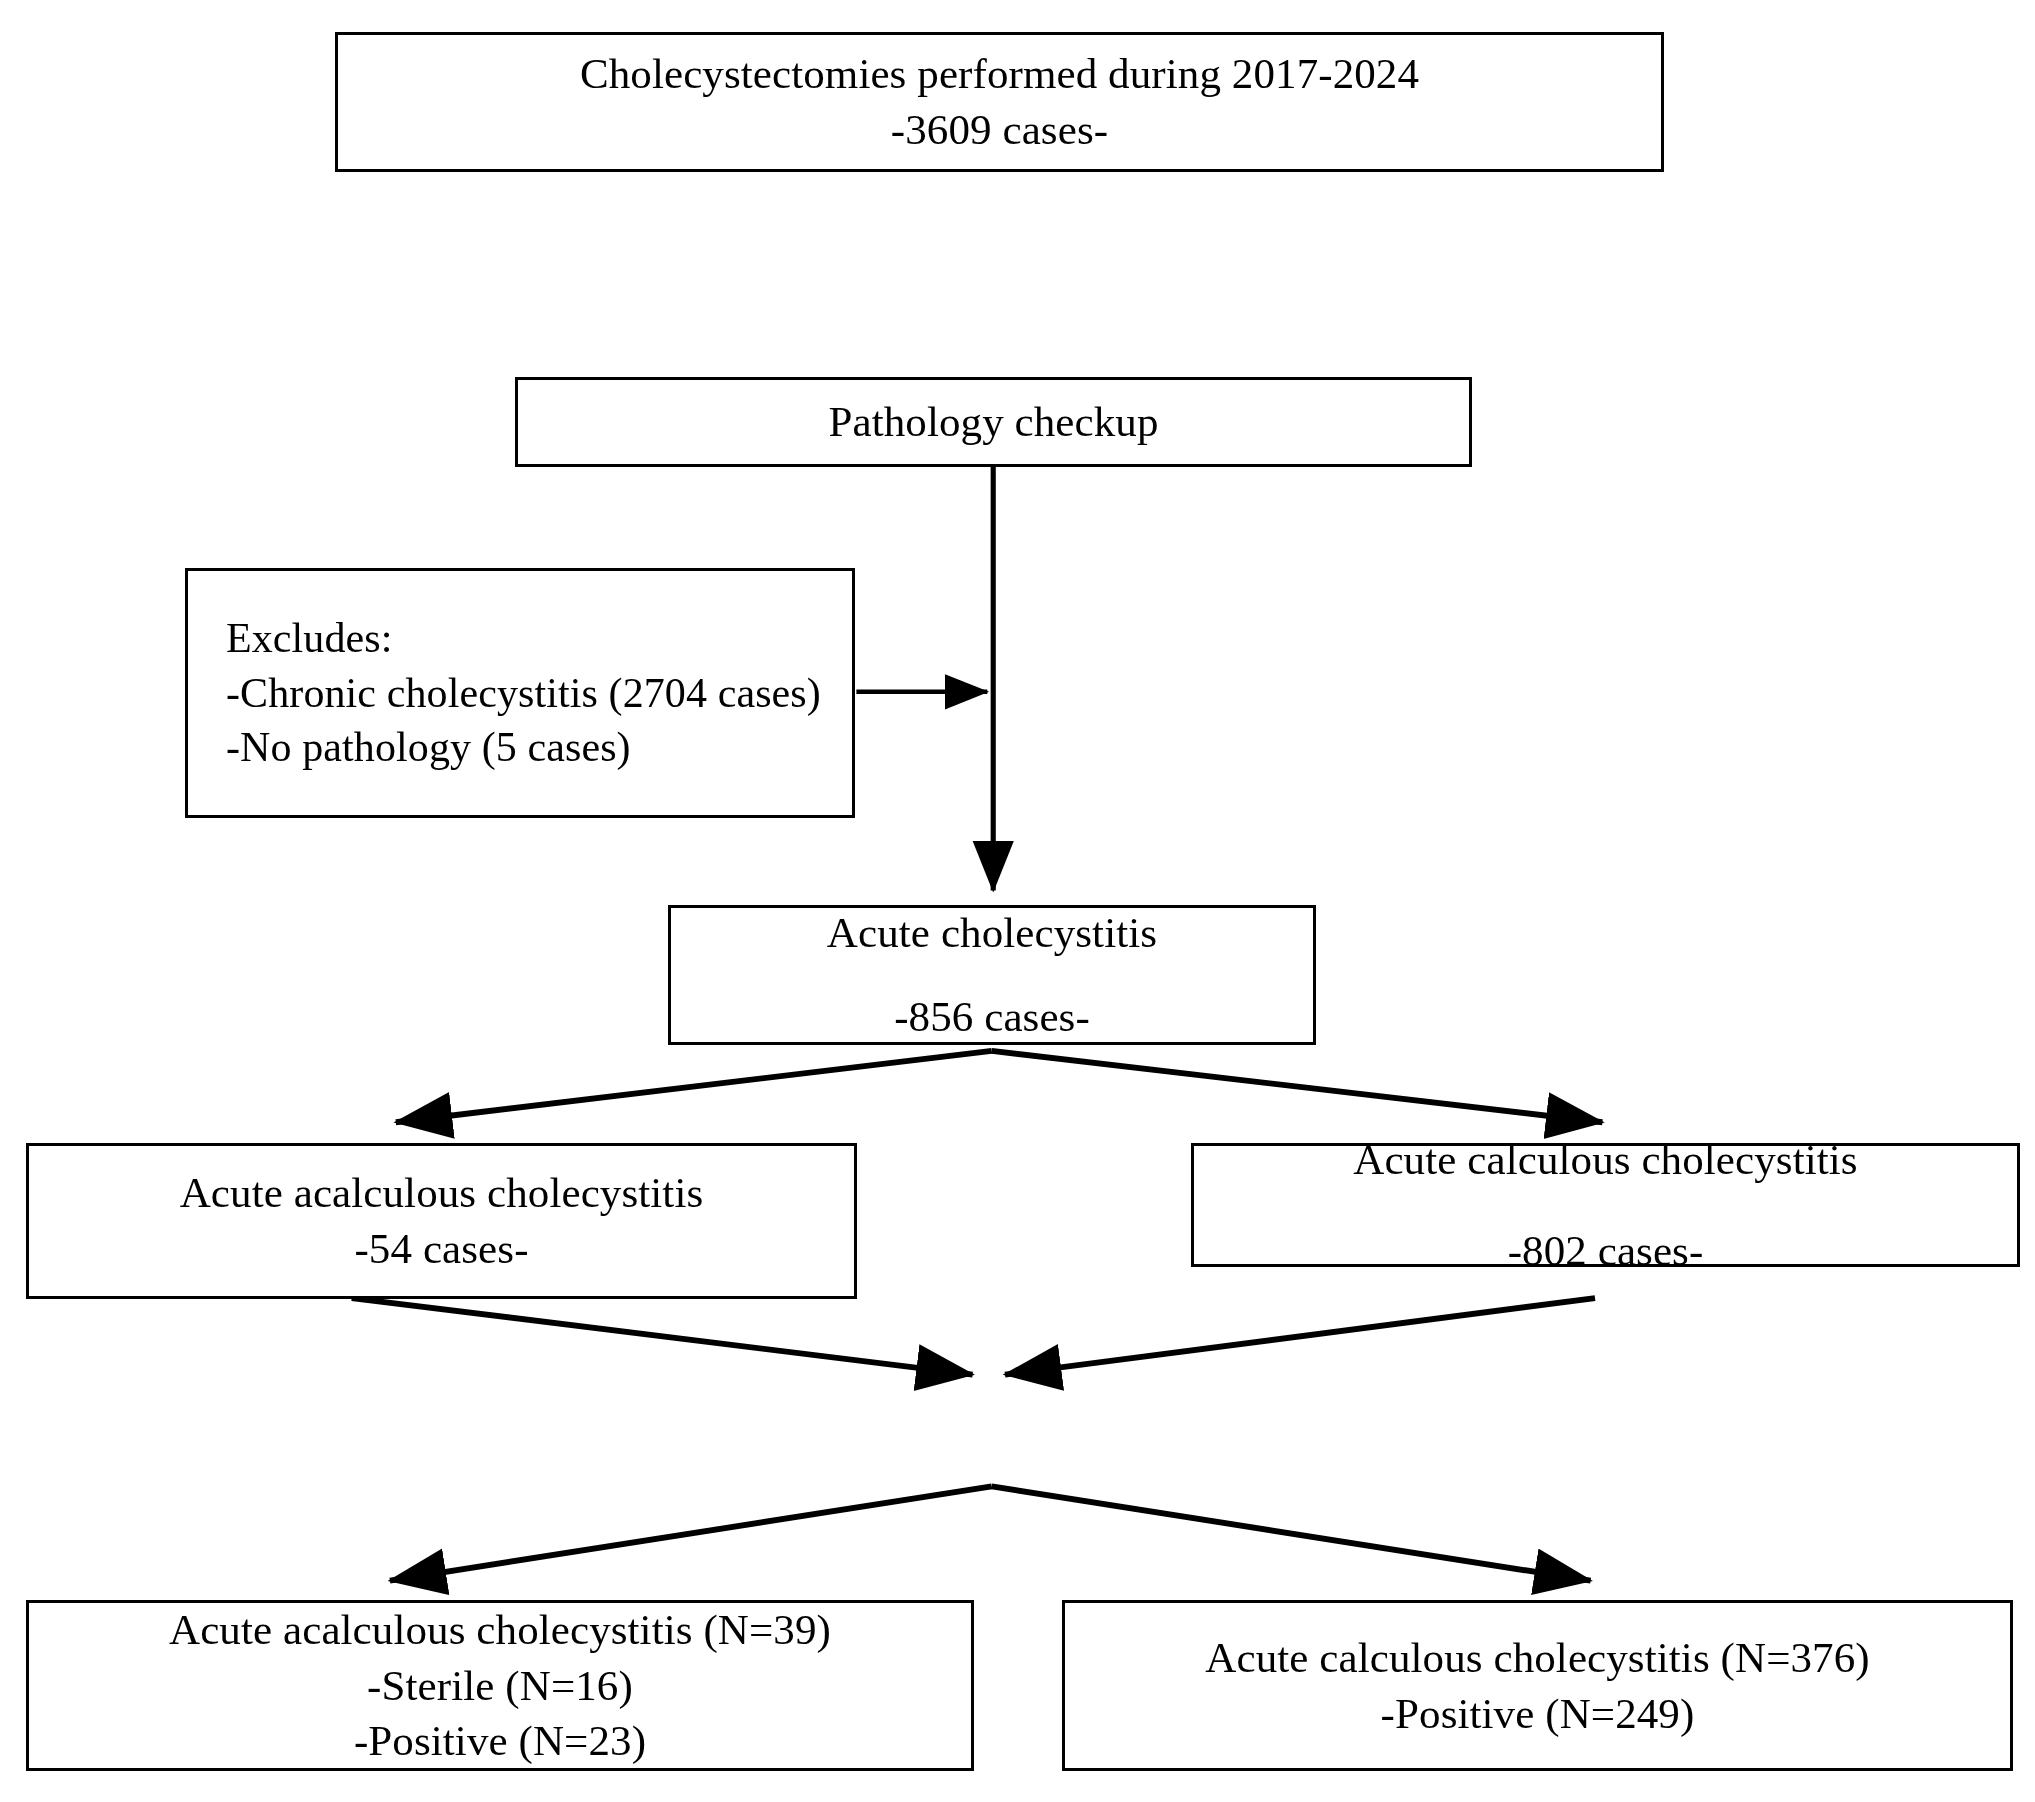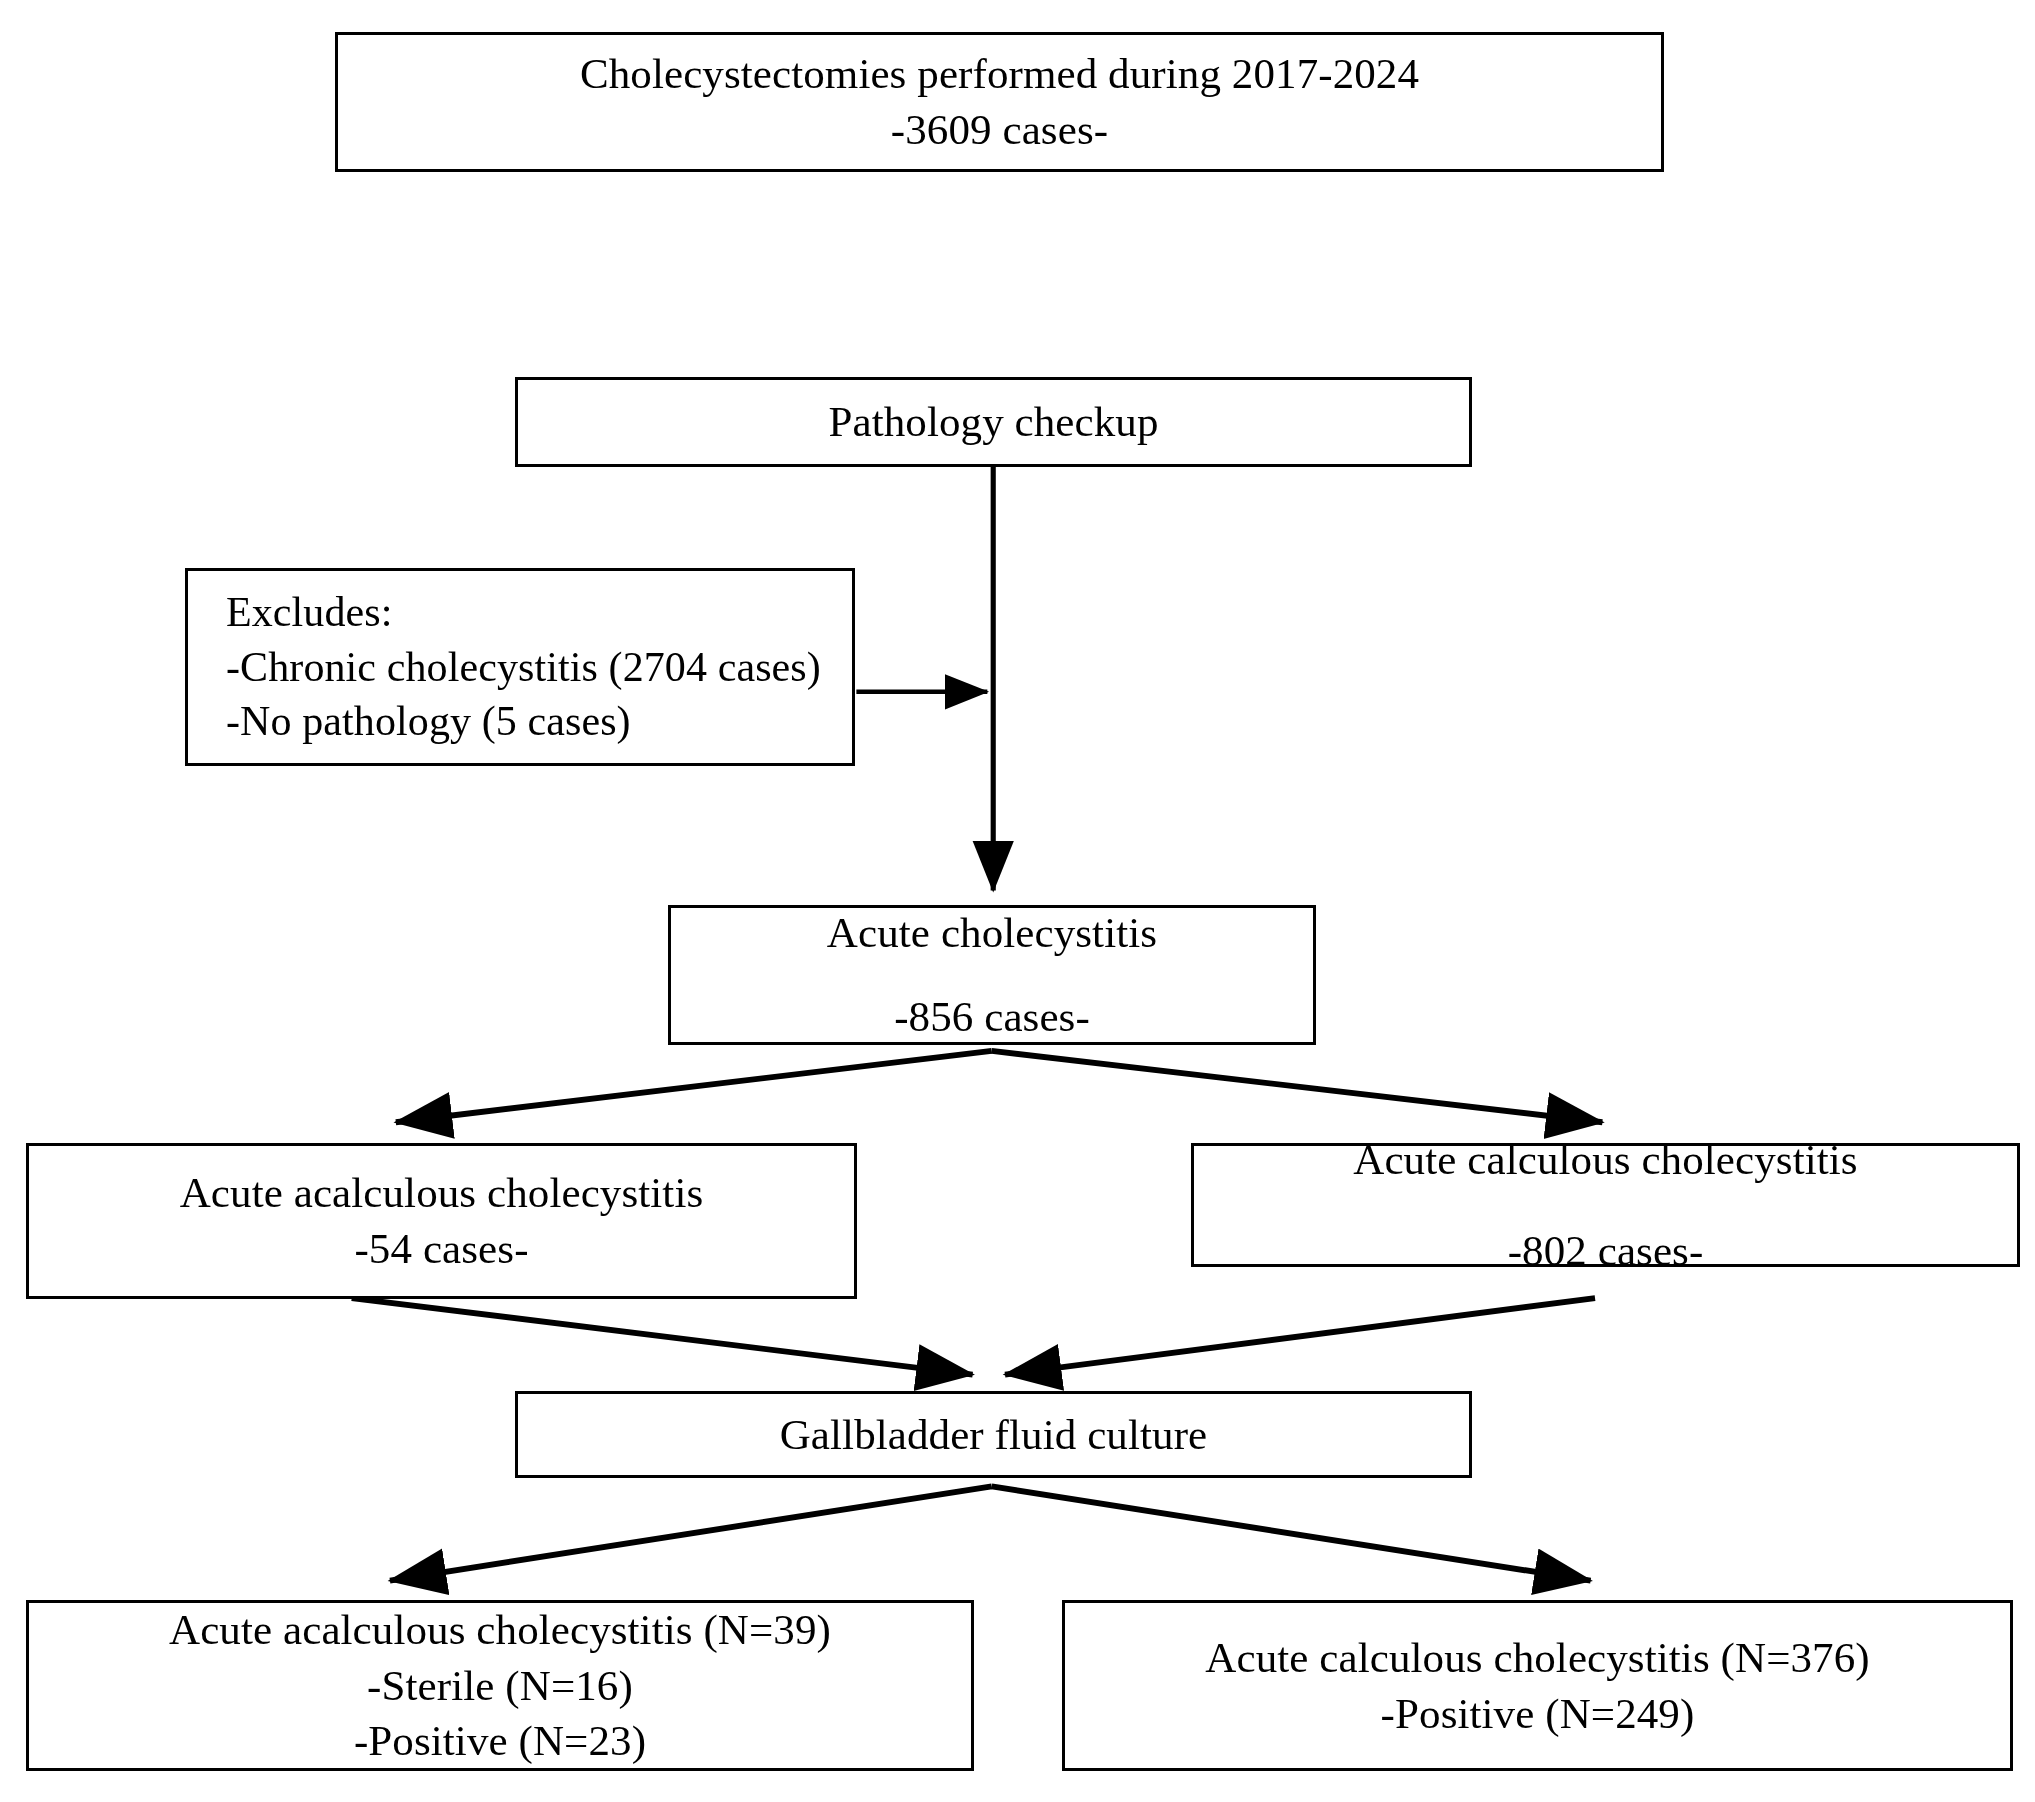--- a/index.html
+++ b/index.html
@@ -42,21 +42,21 @@
     justify-content: center;
     padding-left: 38px;
   }
   .node .ln {
     white-space: nowrap;
     display: block;
   }
   
   #node-total        { left: 335px;  top: 32px;   width: 1329px; height: 140px; justify-content: center; }
   #node-pathology    { left: 515px;  top: 377px;  width: 957px; height: 90px; }
-  #node-excludes     { left: 185px;  top: 568px;  width: 670px;  height: 198px; font-size: 42px; }
+  #node-excludes     { left: 185px;  top: 568px;  width: 670px;  height: 250px; font-size: 42px; }
   #node-acute        { left: 668px;  top: 905px; width: 648px;  height: 140px; gap: 28px; }
   #node-acalc        { left: 26px;   top: 1143px; width: 831px; height: 156px; }
   #node-calc         { left: 1191px; top: 1143px; width: 829px; height: 124px; gap: 35px; }
   #node-culture      { left: 515px;  top: 1391px; width: 957px; height: 87px; }
   #node-acalc-result { left: 26px;   top: 1600px; width: 948px; height: 171px; }
   #node-calc-result  { left: 1062px; top: 1600px; width: 951px; height: 171px; }
 </style>
 </head>
 <body>
 
@@ -109,23 +109,20 @@
   <div class="node" id="node-acalc">
     <span class="ln">Acute acalculous cholecystitis</span>
     <span class="ln">-54 cases-</span>
   </div>
 
   <div class="node" id="node-calc">
     <span class="ln">Acute calculous cholecystitis</span>
     <span class="ln">-802 cases-</span>
   </div>
 
-  <div class="node" id="node-culture">
-    <span class="ln">Gallbladder fluid culture</span>
-  </div>
 
   <div class="node" id="node-acalc-result">
     <span class="ln">Acute acalculous cholecystitis (N=39)</span>
     <span class="ln">-Sterile (N=16)</span>
     <span class="ln">-Positive (N=23)</span>
   </div>
 
   <div class="node" id="node-calc-result">
     <span class="ln">Acute calculous cholecystitis (N=376)</span>
     <span class="ln">-Positive (N=249)</span>

